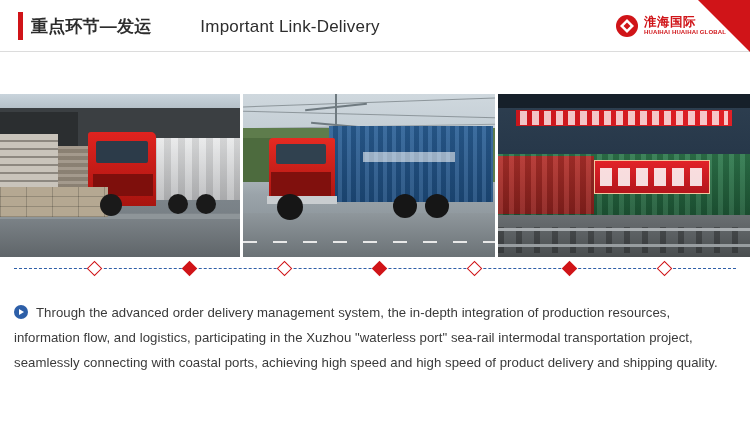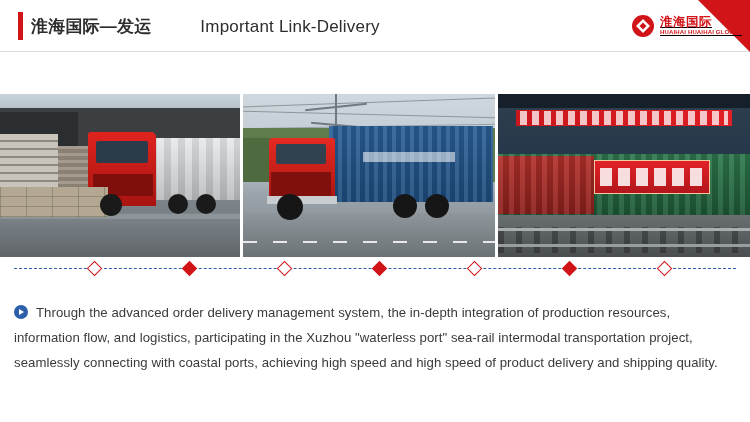--- a/index.html
+++ b/index.html
@@ -55,26 +55,25 @@
     position: absolute;
     right: 0; top: 0;
     width: 0; height: 0;
     border-top: 52px solid #d01418;
     border-left: 52px solid transparent;
   }
 
   
   .logo {
     position: absolute;
-    right: 8px; top: 11px;
+    right: 24px; top: 11px;
     height: 30px;
     display: flex;
     align-items: center;
     gap: 5px;
-    text-decoration: underline;
   }
   .logo-mark {
     position: relative;
     width: 24px; height: 24px;
   }
   .logo-text {
     display: flex;
     flex-direction: column;
     justify-content: center;
     line-height: 1.05;
@@ -228,21 +227,21 @@
   }
 </style>
 </head>
 <body>
 
 <div class="slide">
 
   <div class="header">
     <div class="header-accent"></div>
     <div class="header-title">
-      <span class="cn">淮海国际—发运</span>
+      <span class="cn">重点环节—发运</span>
       <span class="en">Important Link-Delivery</span>
     </div>
     <div class="header-rule"></div>
     <div class="header-corner"></div>
 
     <div class="logo">
       <div class="logo-mark">
         <svg viewBox="0 0 24 24" width="24" height="24" aria-hidden="true">
           <circle cx="12" cy="12" r="11" fill="#d01418"></circle>
           <path d="M5 12 L12 5 L19 12 L12 19 Z" fill="#ffffff"></path>

